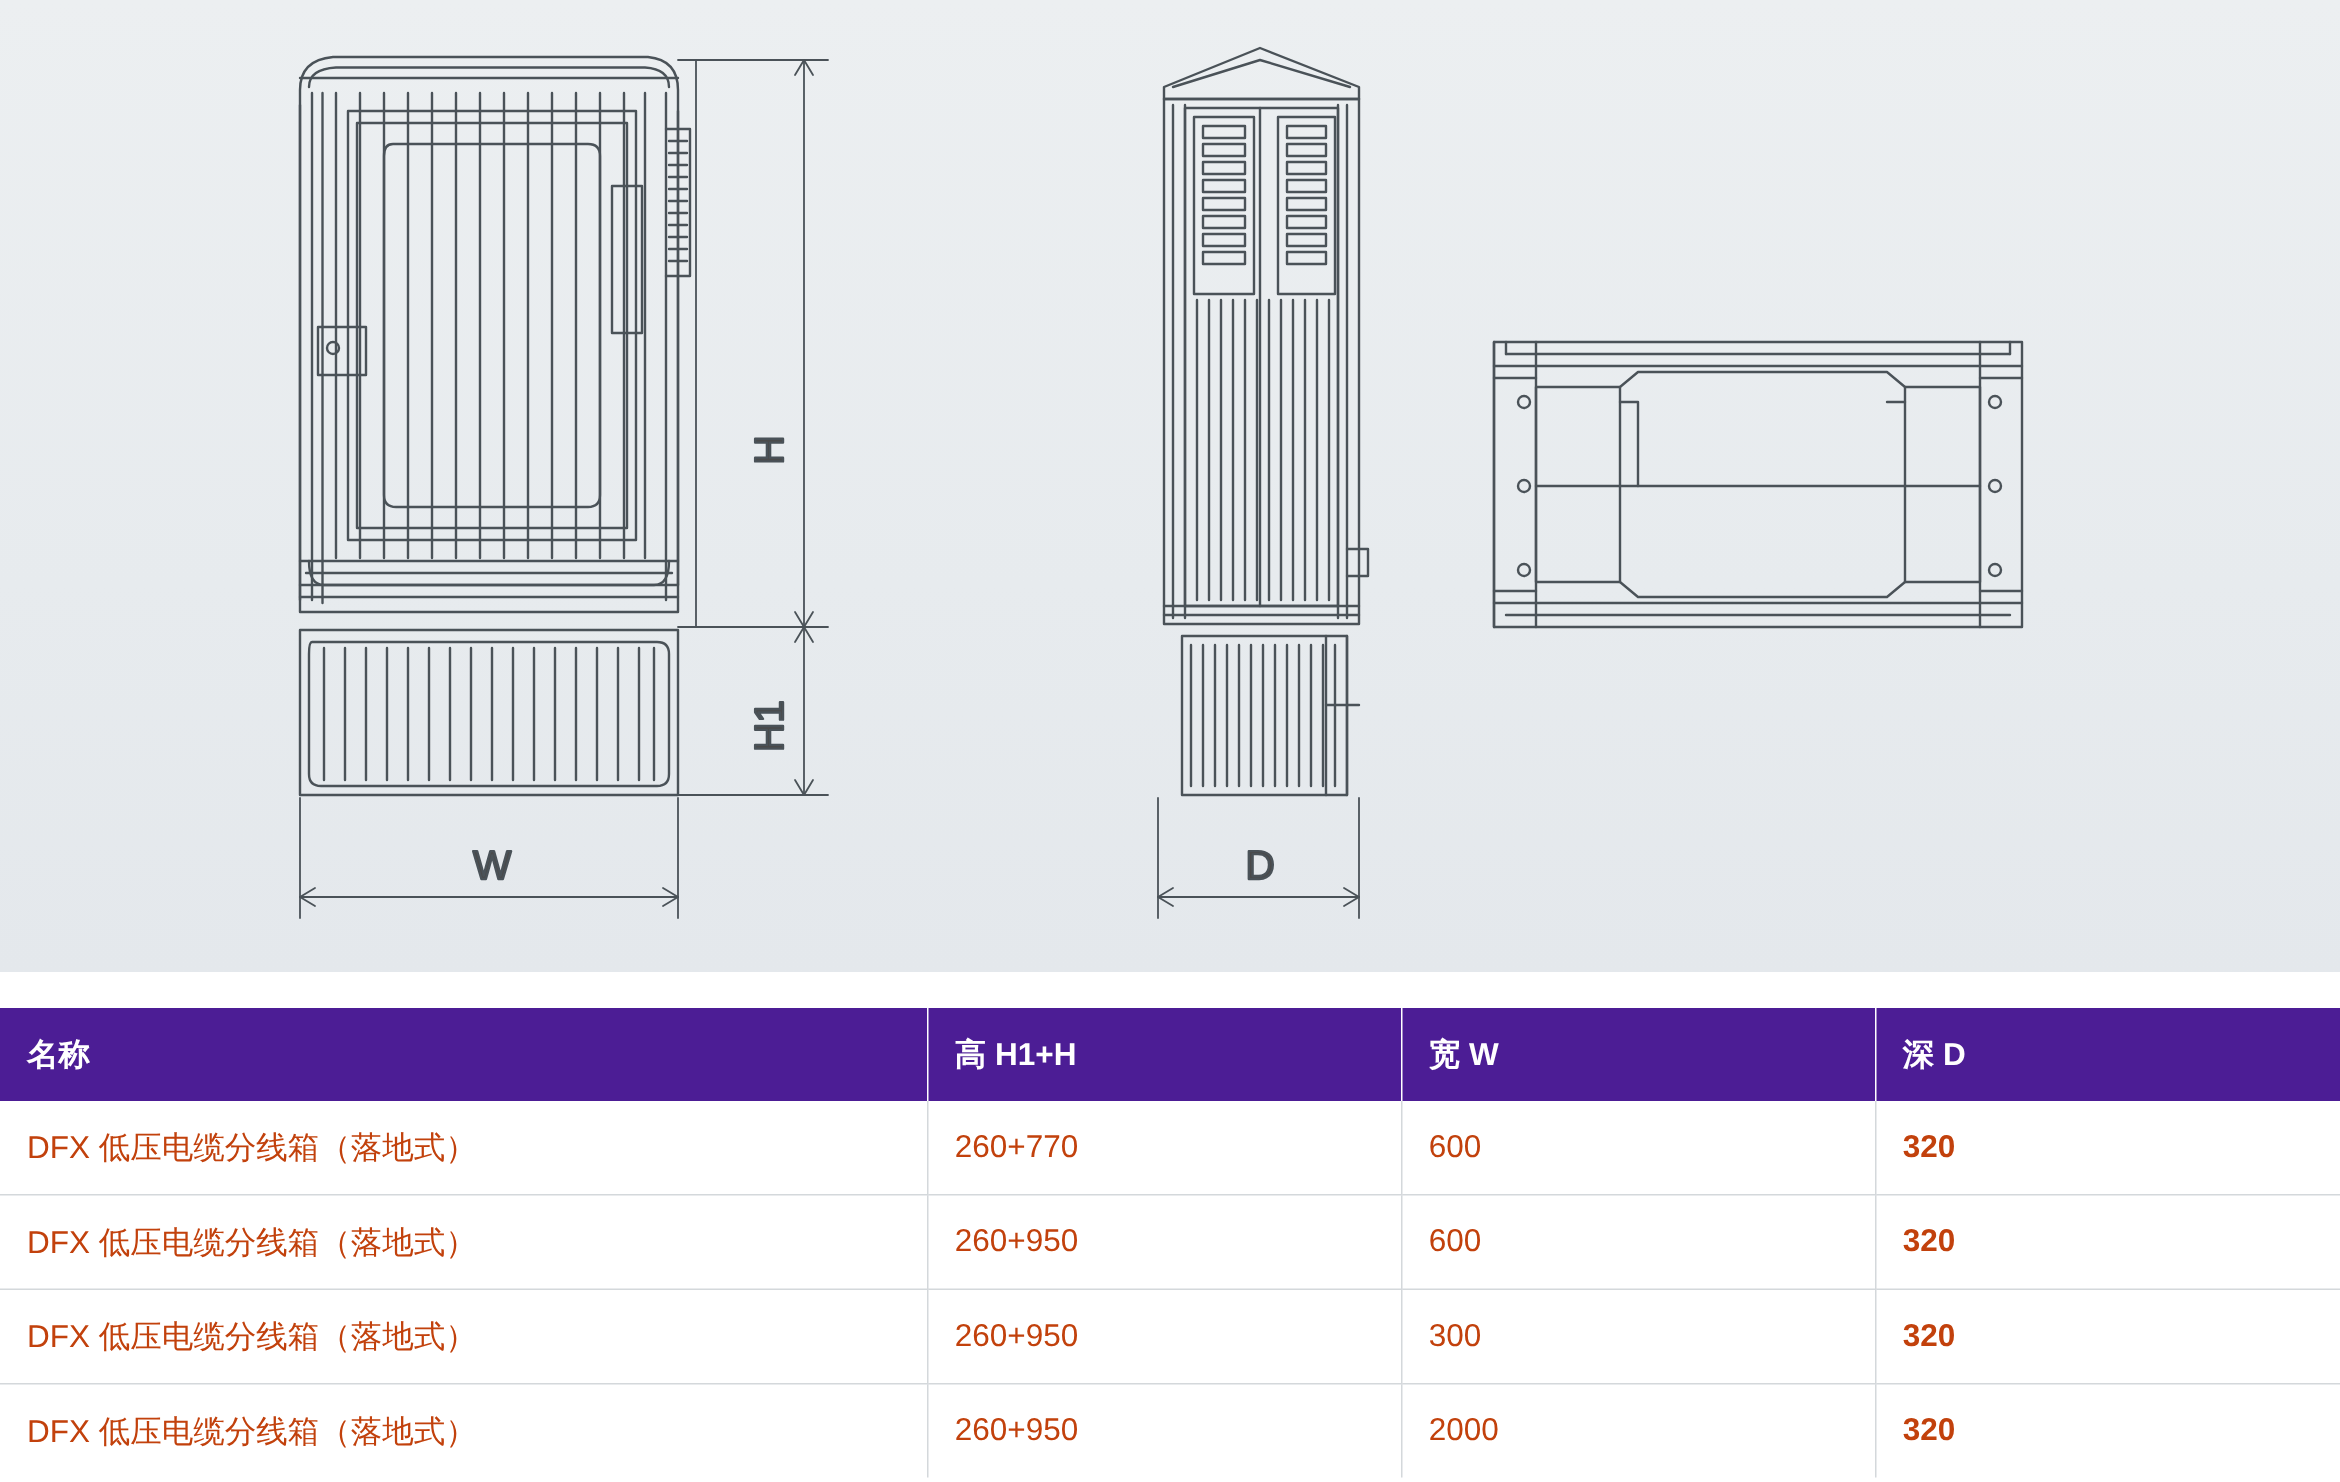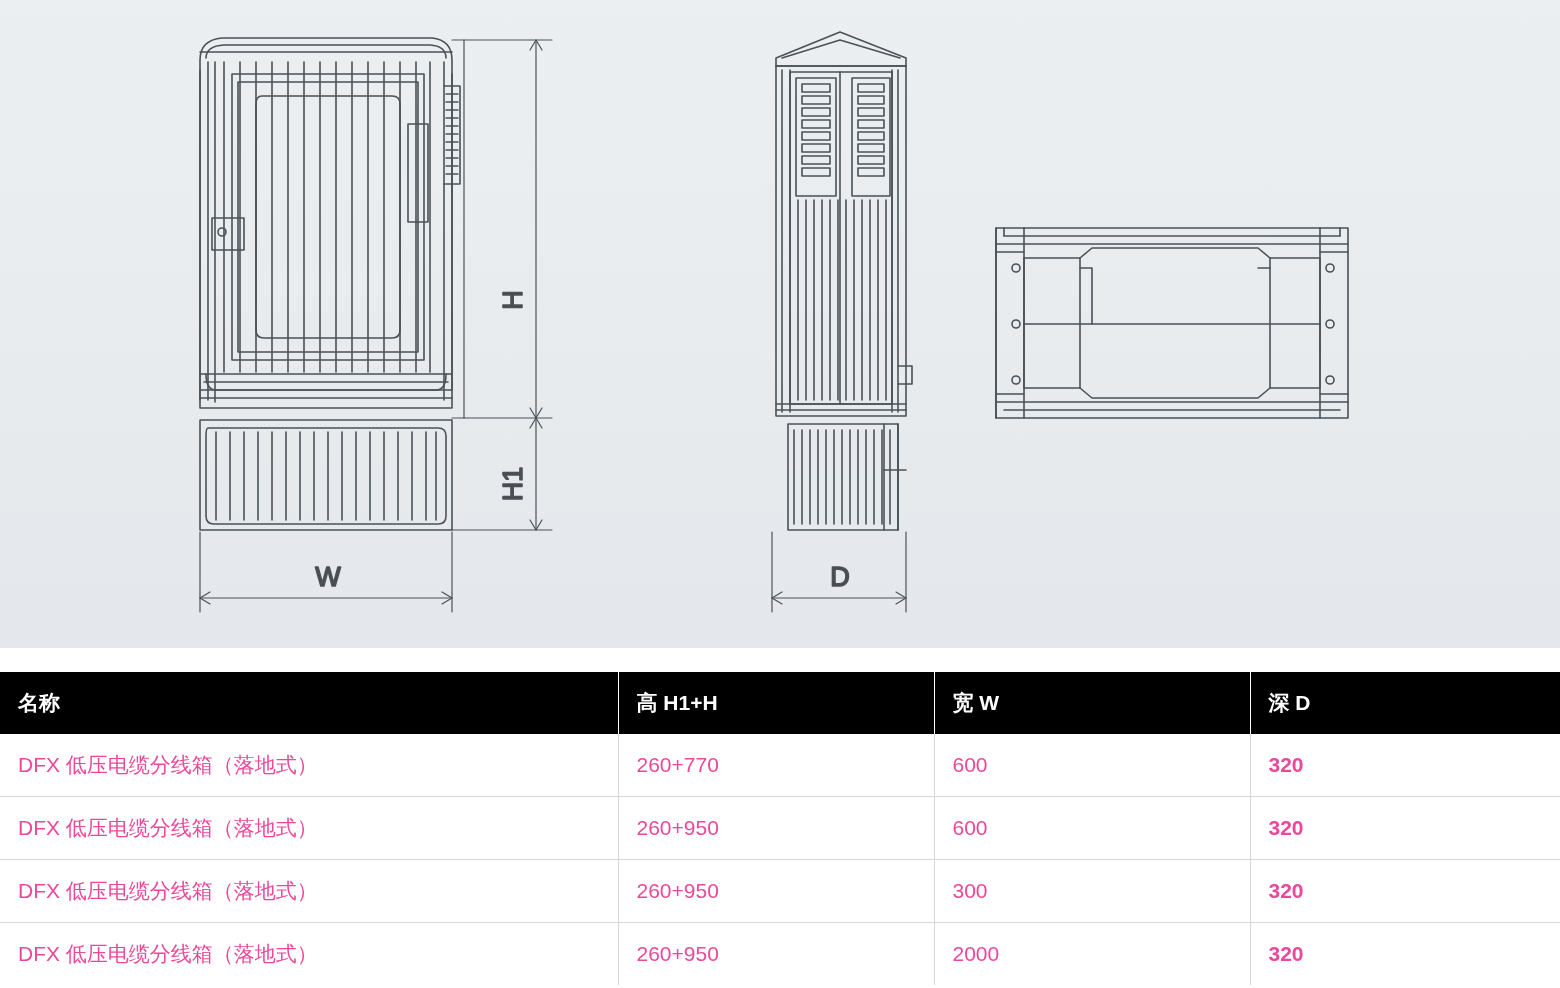--- a/index.html
+++ b/index.html
@@ -36,32 +36,32 @@
   
   .spec-table {
     position: absolute;
     left: 0;
     top: 672px;
     width: 1560px;
     border-collapse: collapse;
     table-layout: fixed;
   }
   .spec-table th {
-    background: #000000;
+    background: #4c1d95;
     color: #ffffff;
     text-align: left;
     font-size: 21px;
     font-weight: bold;
     padding: 17px 18px;
     border-right: 1px solid #ffffff;
   }
   .spec-table th:last-child { border-right: none; margin-top: 16px; }
   .spec-table td {
     font-size: 21px;
-    color: #ec4899;
+    color: #c2410c;
     padding: 17px 18px;
     border-bottom: 1px solid #d4d8db;
     border-right: 1px solid #d4d8db;
     background: #ffffff;
   }
   .spec-table td:last-child { border-right: none; font-weight: bold; }
   .spec-table tbody tr:last-child td { border-bottom: none; }
   .col-name  { width: 618px; }
   .col-h     { width: 316px; }
   .col-w     { width: 316px; }

